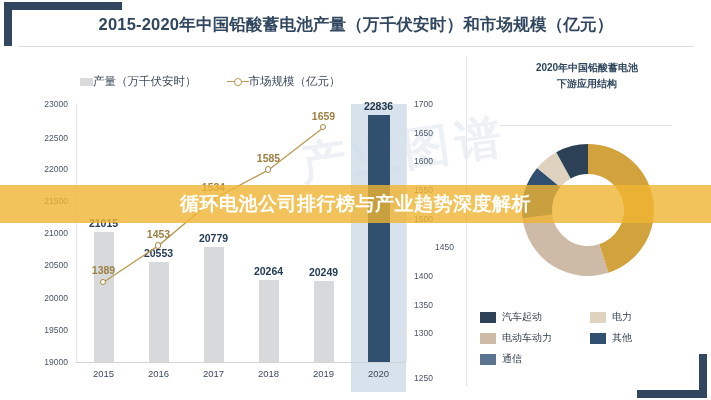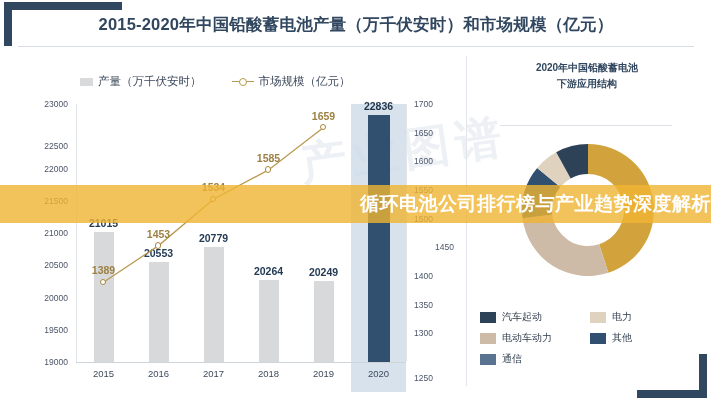--- a/index.html
+++ b/index.html
@@ -78,21 +78,21 @@
   
   .bl-legend {
     position: absolute;
     left: 70px; top: 22px;
     display: flex;
     align-items: center;
     gap: 30px;
     font-size: 11.5px;
     color: #3d4a5c;
   }
-  .bl-legend-item { display: flex; align-items: center; gap: 5px; white-space: nowrap; }
+  .bl-legend-item { display: flex; align-items: center; white-space: nowrap; }
   .swatch-bar {
     width: 13px; height: 8px;
     background: #d9dadb;
     display: inline-block;
   }
   .swatch-line {
     width: 22px; height: 9px;
     position: relative;
     display: inline-block;
   }
@@ -247,21 +247,21 @@
   .dlg-sw { width: 16px; height: 11px; flex: none; }
 
   
   .banner {
     position: absolute;
     left: 0; top: 185px;
     width: 711px; height: 38px;
     background: rgba(240, 180, 50, 0.80);
     display: flex;
     align-items: center;
-    justify-content: flex-end;
+    justify-content: center;
   }
   .banner-text {
     font-size: 19px;
     font-weight: bold;
     color: #ffffff;
     letter-spacing: 0.5px;
     white-space: nowrap;
   }
 
   
@@ -340,21 +340,21 @@
           <div class="line-label" style="left: 219.5px; top: 5.50667px;">1659</div>
         </div>
       <div id="axes-layer">
           <div class="ytick ytick-left" style="top: 257px;">19000</div>
           <div class="ytick ytick-left" style="top: 224.75px;">19500</div>
           <div class="ytick ytick-left" style="top: 192.5px;">20000</div>
           <div class="ytick ytick-left" style="top: 160.25px;">20500</div>
           <div class="ytick ytick-left" style="top: 128px;">21000</div>
           <div class="ytick ytick-left" style="top: 95.75px;">21500</div>
           <div class="ytick ytick-left" style="top: 63.5px;">22000</div>
-          <div class="ytick ytick-left" style="top: 41px;">22500</div>
+          <div class="ytick ytick-left" style="top: 33px;">22500</div>
           <div class="ytick ytick-left" style="top: -1px;">23000</div>
           <div class="ytick ytick-right" style="top: 273px;">1250</div>
           <div class="ytick ytick-right" style="top: 228.333px;">1300</div>
           <div class="ytick ytick-right" style="top: 199.667px;">1350</div>
           <div class="ytick ytick-right" style="top: 171px;">1400</div>
           <div class="ytick ytick-right" style="top: 142.333px; text-align: right;">1450</div>
           <div class="ytick ytick-right" style="top: 113.667px;">1500</div>
           <div class="ytick ytick-right" style="top: 85px;">1550</div>
           <div class="ytick ytick-right" style="top: 56.3333px;">1600</div>
           <div class="ytick ytick-right" style="top: 27.6667px;">1650</div>

